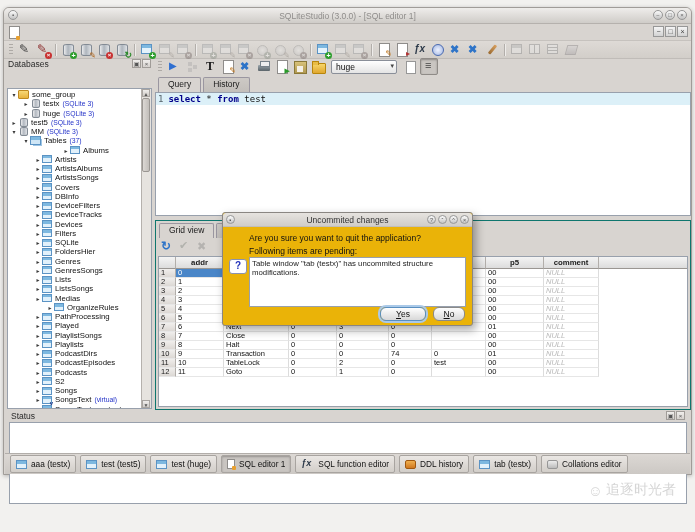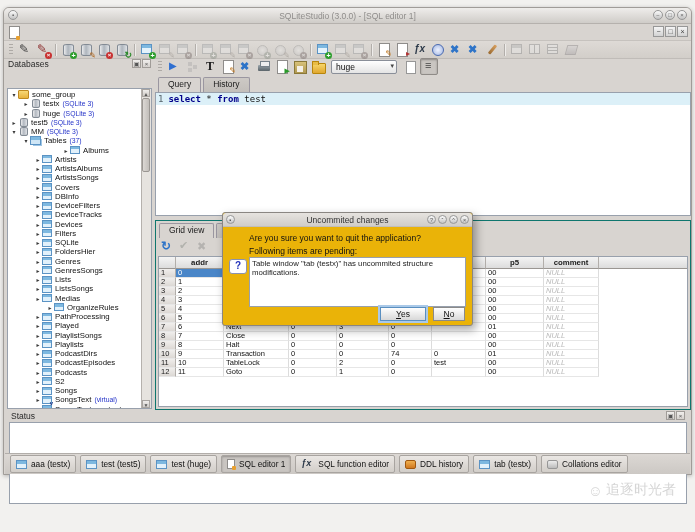--- a/index.html
+++ b/index.html
@@ -120,21 +120,21 @@
   .dlg-title{height:13px;position:relative;display:flex;align-items:center;justify-content:center;font-size:8.5px;color:#333;background:linear-gradient(#e6e3df,#d0cdc9);border-radius:3px 3px 0 0;border-bottom:1px solid #c2beba;}
   .dlg-rbtn{width:9px;height:9px;border-radius:50%;background:linear-gradient(#fbfbfb,#c6c6c6);border:1px solid #979797;box-sizing:border-box;font-size:5.5px;color:#555;display:inline-flex;align-items:center;justify-content:center;}
   .dlg-l{position:absolute;left:3px;top:2px;}
   .dlg-r{position:absolute;right:3px;top:2px;display:flex;gap:2px;}
   .dlg-q{position:absolute;left:26px;top:20px;font-size:8.5px;color:#111;}
   .dlg-p{position:absolute;left:26px;top:33px;font-size:8.5px;color:#111;}
   .bubble{position:absolute;left:6px;top:46px;width:16px;height:13px;background:#fff;border:1px solid #8a92b0;border-radius:3px;color:#2433bb;font-weight:bold;font-size:10px;text-align:center;line-height:12px;}
   .bubble::after{content:"";position:absolute;left:2px;bottom:-4px;border:4px solid transparent;border-top-color:#fff;border-left-width:2px;border-right-width:2px;}
   .dlg-list{position:absolute;left:26px;top:44px;width:217px;height:50px;background:#fff;border:1px solid #98a0ac;box-sizing:border-box;font-size:7.8px;color:#222;padding:1px 2px;overflow:hidden;}
   .dlg-btns{position:absolute;right:7px;bottom:4px;display:flex;gap:7px;}
-  .btn{min-width:46px;height:14px;box-sizing:border-box;display:flex;align-items:center;justify-content:center;font-size:8.5px;color:#111;background:linear-gradient(#fefefe,#d8d8d8);border:1px solid #8a8a8a;border-radius:0;padding:0 6px;}
+  .btn{min-width:46px;height:14px;box-sizing:border-box;display:flex;align-items:center;justify-content:center;font-size:8.5px;color:#111;background:linear-gradient(#fefefe,#d8d8d8);border:1px solid #8a8a8a;border-radius:6px;padding:0 6px;}
   .btn.focus{border-color:#5a8fc0;box-shadow:0 0 0 2px #aac9e8;}
   .btn .bl{display:block;}
   .btn .bl::first-letter{text-decoration:underline;}
   .btn.sm{min-width:32px;}
   
   .dock-status{position:absolute;left:5px;top:402px;right:4px;height:99px;}
   .status-content{position:absolute;left:0;top:12px;right:0;height:82px;background:#fff;border:1px solid #98a0ac;box-sizing:border-box;}
   .msg{height:11px;display:flex;align-items:center;gap:4px;padding-left:3px;font-size:8.3px;}
   .msg.error{color:#cc2020;}
   .msg.info{color:#3a3a99;background:#e7ecf3;}

